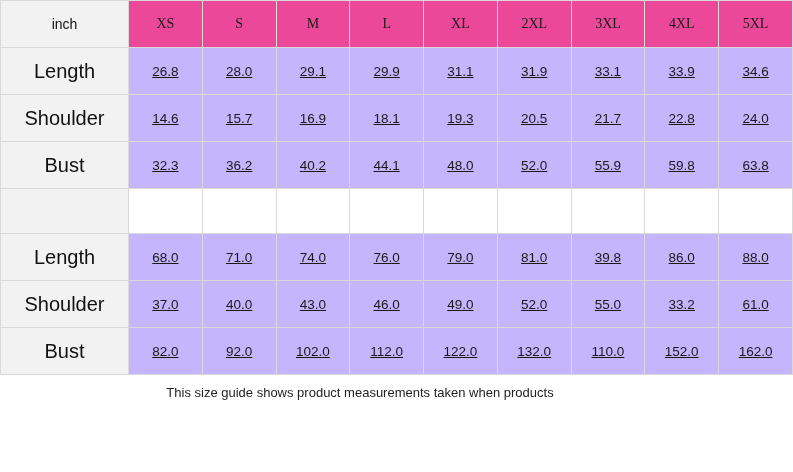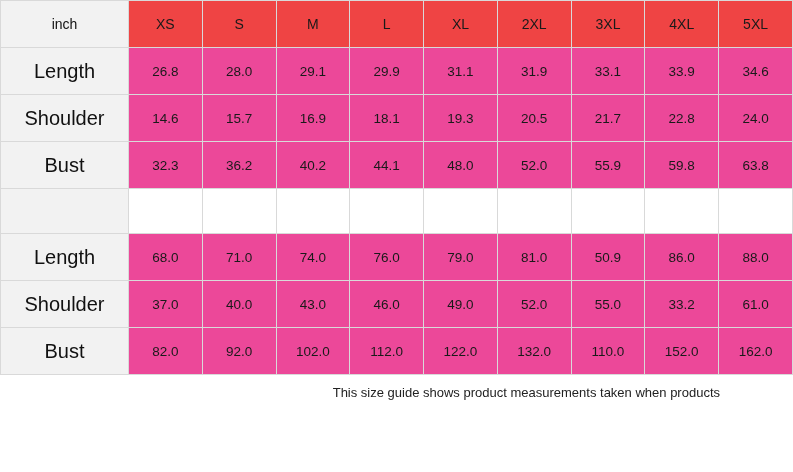--- a/index.html
+++ b/index.html
@@ -39,42 +39,44 @@
     width: 127px;
     background: #f2f2f2;
     font-size: 20px;
     color: #111111;
   }
   table.size-table td.header-unit {
     background: #f2f2f2;
     font-size: 14px;
   }
   table.size-table td.size-header {
-    background: #ef4444;
+    background: #ec4899;
     font-size: 14px;
     color: #1a1a1a;
+    font-family: Liberation Serif, serif;
   }
   table.size-table td.value-cell {
-    background: #ec4899;
+    background: #c4b5fd;
+    text-decoration: underline;
   }
   
   tr.spacer-row td {
     height: 44px;
     border-left: 1px solid #d9d9d9;
     border-right: 1px solid #d9d9d9;
     border-top: 1px solid #d9d9d9;
     border-bottom: 1px solid #d9d9d9;
     background: #ffffff;
   }
   tr.spacer-row td.label-cell {
     background: #f2f2f2;
   }
   .footnote {
     margin-top: 8px;
-    text-align: right;
+    text-align: center;
     font-size: 13px;
     color: #222222;
     line-height: 1.55;
   }
   .footnote div {
     display: block;
   }
 </style>
 </head>
 <body>
@@ -147,21 +149,21 @@
       </tr>
 
       <tr>
         <td class="label-cell">Length</td>
         <td class="value-cell">68.0</td>
         <td class="value-cell">71.0</td>
         <td class="value-cell">74.0</td>
         <td class="value-cell">76.0</td>
         <td class="value-cell">79.0</td>
         <td class="value-cell">81.0</td>
-        <td class="value-cell">50.9</td>
+        <td class="value-cell">39.8</td>
         <td class="value-cell">86.0</td>
         <td class="value-cell">88.0</td>
       </tr>
       <tr>
         <td class="label-cell">Shoulder</td>
         <td class="value-cell">37.0</td>
         <td class="value-cell">40.0</td>
         <td class="value-cell">43.0</td>
         <td class="value-cell">46.0</td>
         <td class="value-cell">49.0</td>

